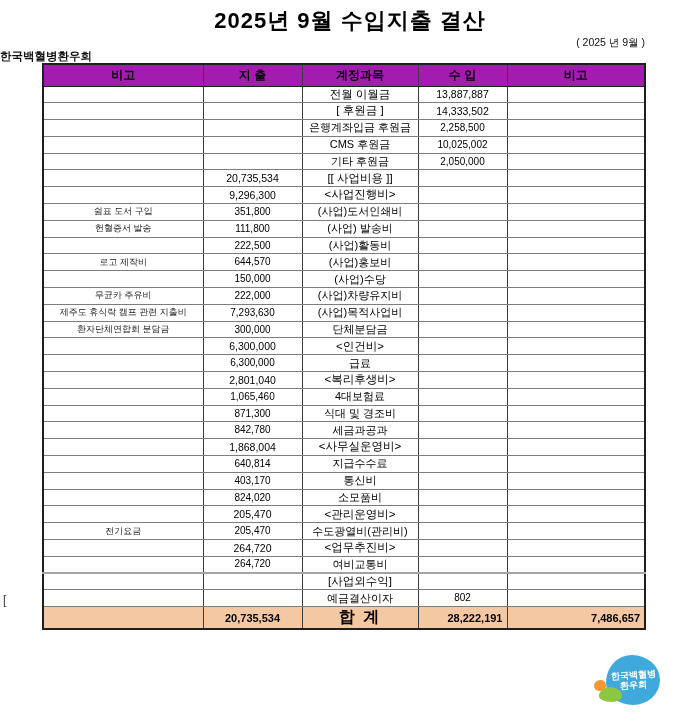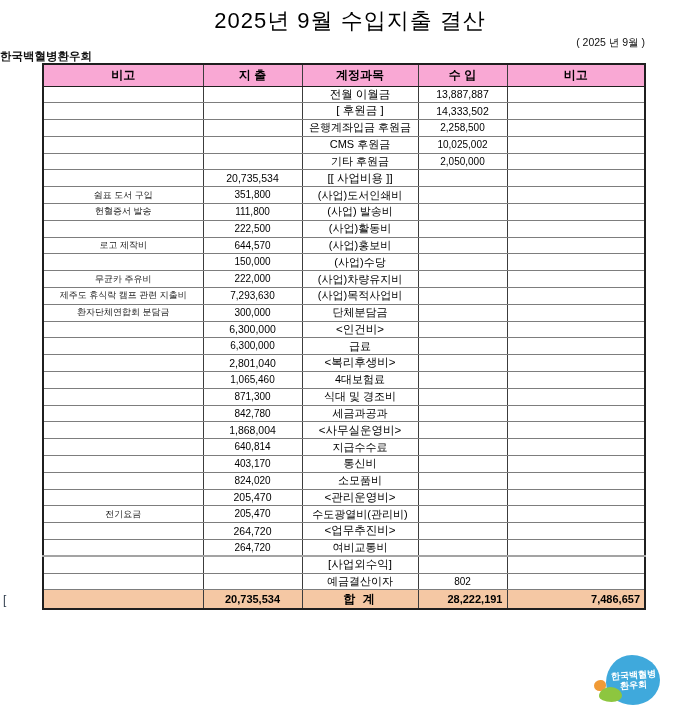--- a/index.html
+++ b/index.html
@@ -2,21 +2,21 @@
 <html><head>
 <meta charset="utf-8">
 <style>
   * { margin: 0; padding: 0; box-sizing: border-box; }
   html, body { width: 700px; height: 728px; background: #ffffff; }
   body { font-family: "Liberation Sans", "DejaVu Sans", sans-serif; color: #000; }
   .page { position: relative; width: 700px; height: 728px; background: #fff; overflow: hidden; }
 
   .doc-title {
     position: absolute; top: 6px; left: 0; width: 700px;
-    text-align: center; font-size: 22px; font-weight: normal; letter-spacing: 1px;
+    text-align: center; font-size: 22px; font-weight: bold; letter-spacing: 1px;
   }
   .period-note {
     position: absolute; top: 36px; left: 0; width: 645px;
     text-align: right; font-size: 10.5px; color: #111;
   }
   .org-name {
     position: absolute; top: 49px; left: 0; width: 645px;
     text-align: left; font-size: 11.5px; font-weight: bold; color: #111;
   }
 
@@ -30,35 +30,35 @@
   table.ledger col.c-account    { width: 116px; }
   table.ledger col.c-income     { width: 89px; }
   table.ledger col.c-note-right { width: 138px; }
 
   table.ledger th, table.ledger td {
     border-left: 1px solid #3c3c3c; border-right: 1px solid #3c3c3c;
     border-top: 1px solid #7d7d7d; border-bottom: 1px solid #7d7d7d;
     overflow: hidden; white-space: nowrap; text-align: center; vertical-align: middle;
   }
   table.ledger thead th {
-    height: 22px; background: #f9a8d4; font-size: 12px; font-weight: bold;
+    height: 22px; background: #a21caf; font-size: 12px; font-weight: bold;
     border-bottom: 1px solid #1f1f1f;
   }
   table.ledger tbody td { height: 16.8px; font-size: 10px; line-height: 1; }
   table.ledger tbody td.note_left { font-size: 9px; color: #222; }
   table.ledger tbody td.account { font-size: 11px; }
   table.ledger tbody tr.bold-row td { font-weight: normal; font-size: 10.5px; }
   table.ledger tbody tr.bold-row td.account { font-size: 11.5px; }
   table.ledger tbody tr.thick-top td { border-top: 2px solid #a3a3a3; margin-left: 16px; }
 
   table.ledger tfoot td {
     height: 19px; background: #f5c8a4; font-weight: bold; font-size: 11px;
     border-top: 1px solid #1f1f1f;
   }
-  table.ledger tfoot td.account { font-size: 12px; letter-spacing: 2px; text-align: center; }
+  table.ledger tfoot td.account { font-size: 16px; letter-spacing: 2px; text-align: center; }
   table.ledger tfoot td.income, table.ledger tfoot td.note_right {
     text-align: right; padding-right: 4px;
   }
 
   .margin-note {
     position: absolute; left: 3px; top: 593px; font-size: 12px; color: #33404f;
   }
 
   .logo { position: absolute; left: 590px; top: 653px; width: 75px; height: 62px; }
   .logo .blob {
@@ -139,20 +139,27 @@
           <td class="income">2,050,000</td>
           <td class="note_right"></td>
         </tr>
         <tr class="bold-row">
           <td class="note_left"></td>
           <td class="expense">20,735,534</td>
           <td class="account">[[ 사업비용 ]]</td>
           <td class="income"></td>
           <td class="note_right"></td>
         </tr>
+        <tr class="bold-row">
+          <td class="note_left"></td>
+          <td class="expense">9,296,300</td>
+          <td class="account">&lt;사업진행비&gt;</td>
+          <td class="income"></td>
+          <td class="note_right"></td>
+        </tr>
         <tr>
           <td class="note_left">쉼표 도서 구입</td>
           <td class="expense">351,800</td>
           <td class="account">(사업)도서인쇄비</td>
           <td class="income"></td>
           <td class="note_right"></td>
         </tr>
         <tr>
           <td class="note_left">헌혈증서 발송</td>
           <td class="expense">111,800</td>

